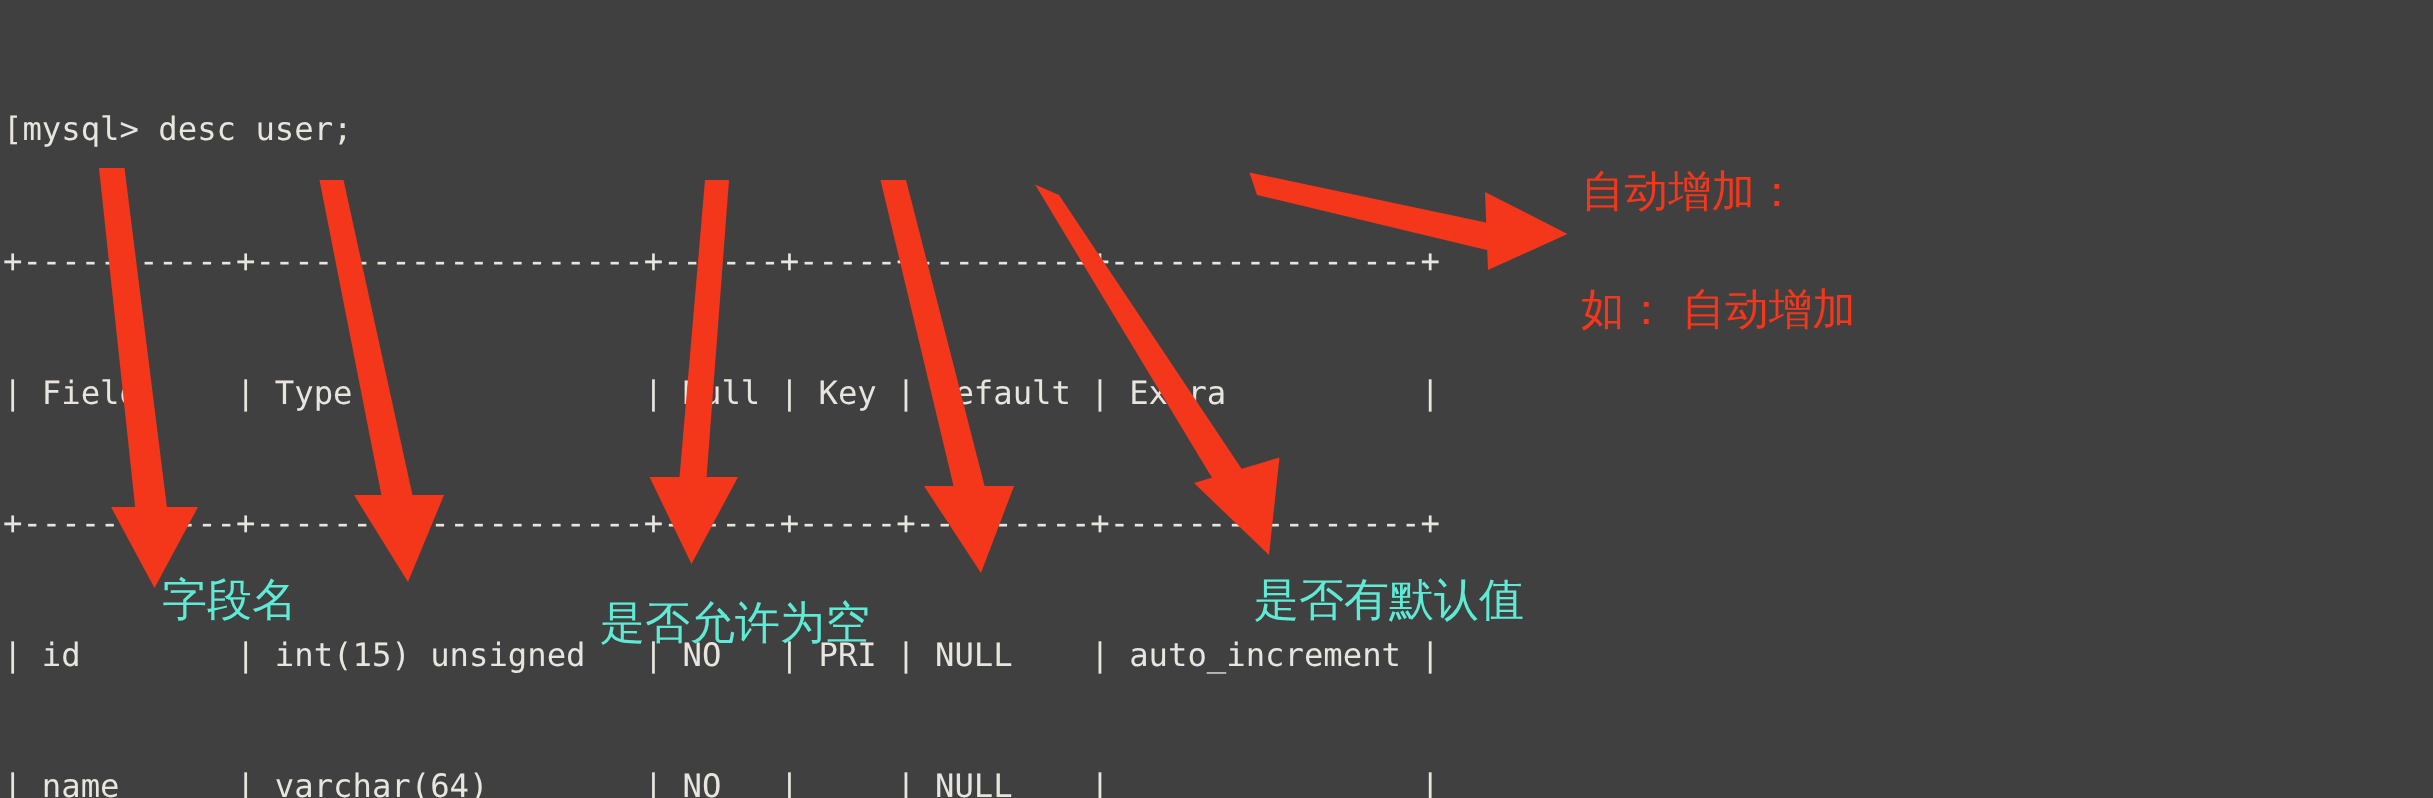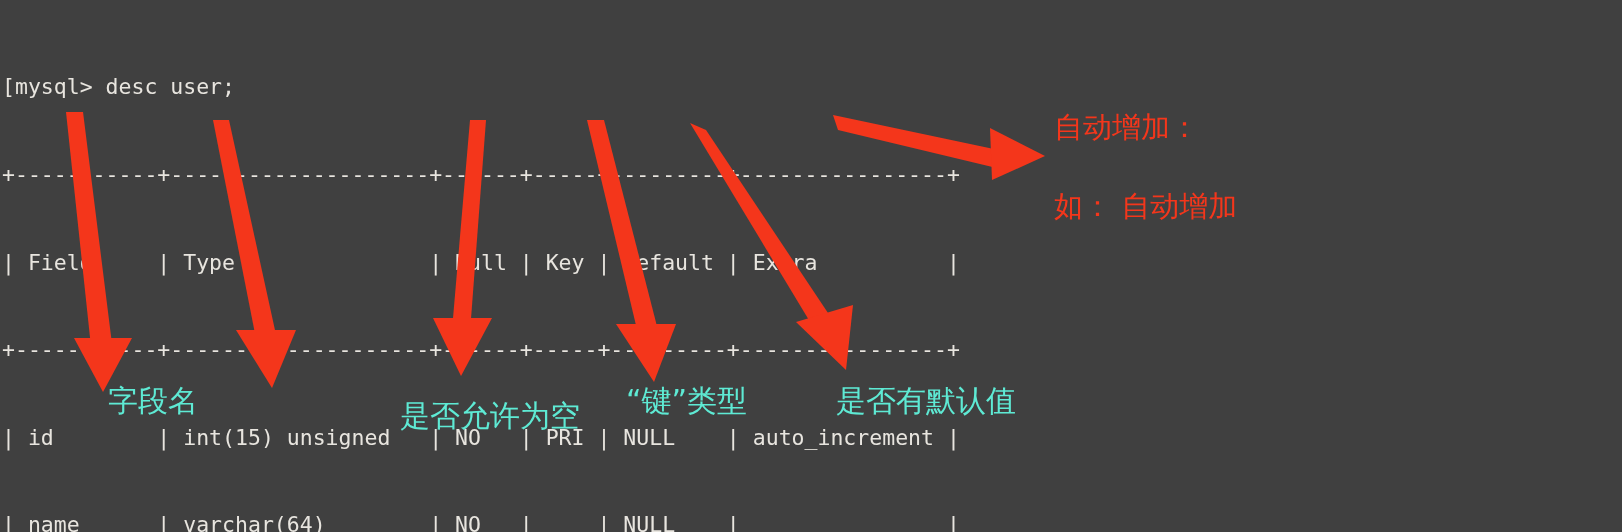--- a/index.html
+++ b/index.html
@@ -120,21 +120,20 @@
       <path d="M 833,115 L 838,130 L 1005,170 L 1008,152 Z" fill="#f4361b"></path>
       <path d="M 990,128 L 1045,156 L 992,180 Z" fill="#f4361b"></path>
     </g>
   </svg>
 
   <div class="anno-text" style="left:108px; top:383px;">字段名</div>
 
 
   <div class="anno-text" style="left:400px; top:383px;margin-top:15px;">是否允许为空</div>
 
-  <div class="anno-text" style="left:626px; top:383px;">“键”类型</div>
 
   <div class="anno-text" style="left:836px; top:383px;text-align:center;">是否有默认值</div>
 
   <div class="anno-multiline" style="left:1054px; top:108px;">自动增加：</div>
 
   <div class="anno-multiline" style="left:1054px; top:147px;margin-top:40px;">如： 自动增加</div>
 
 </div>
 
 </body></html>

